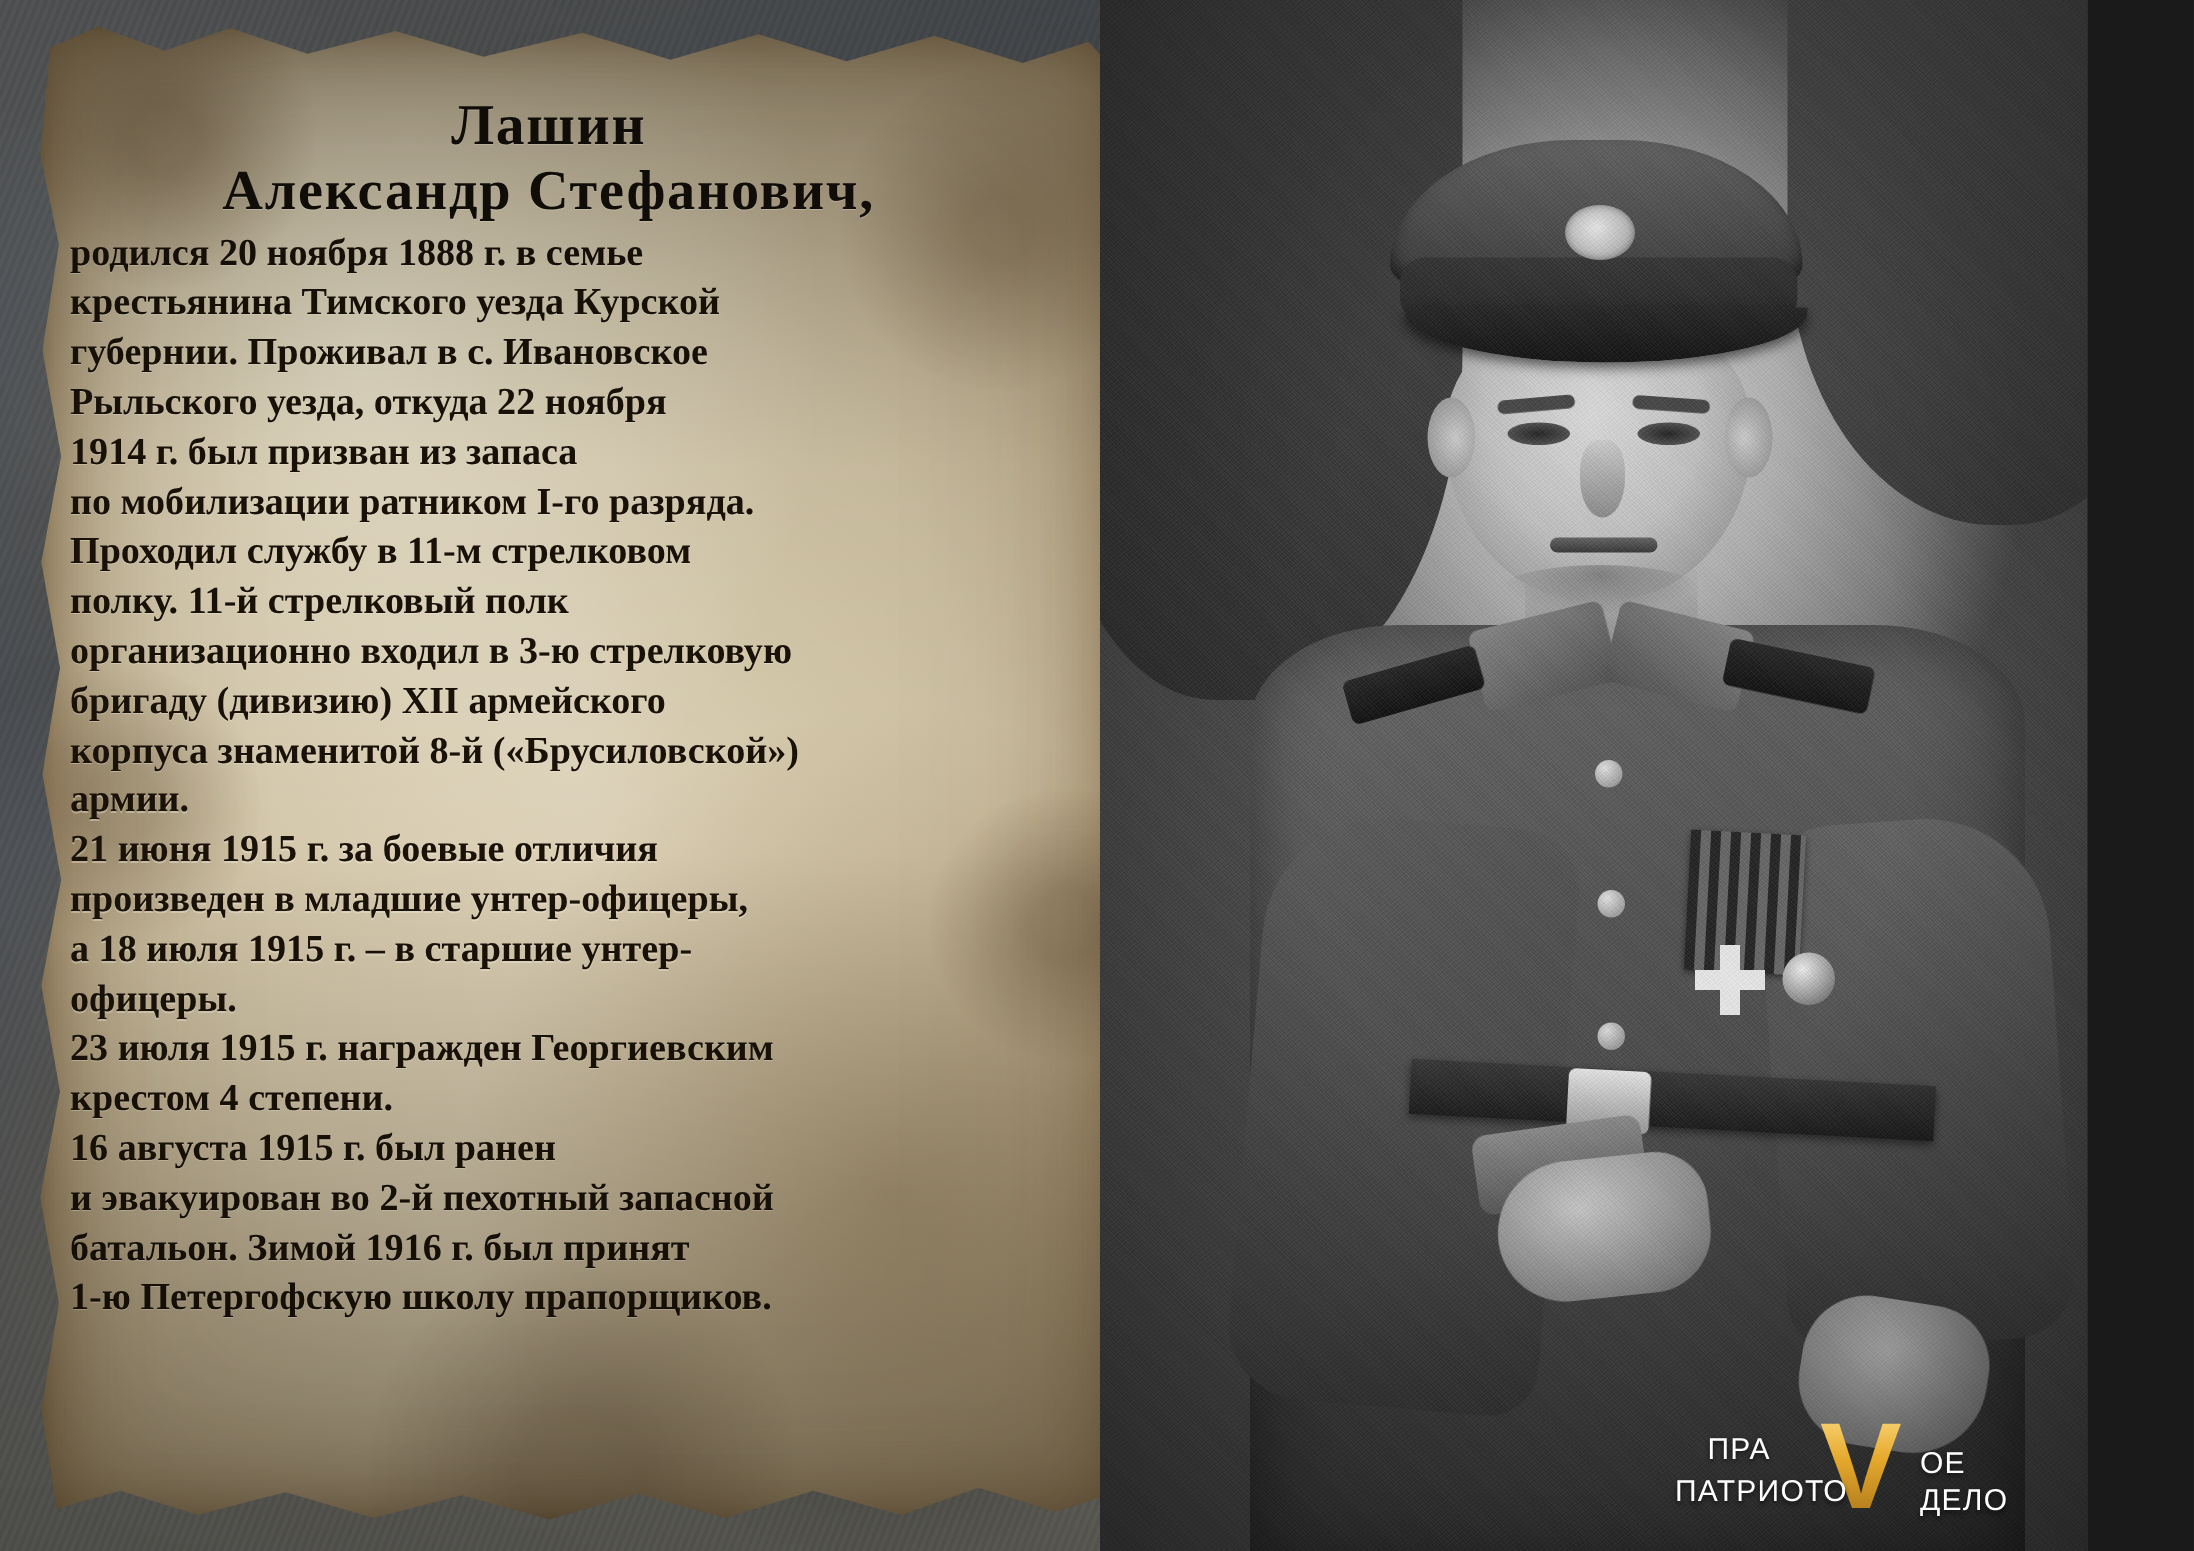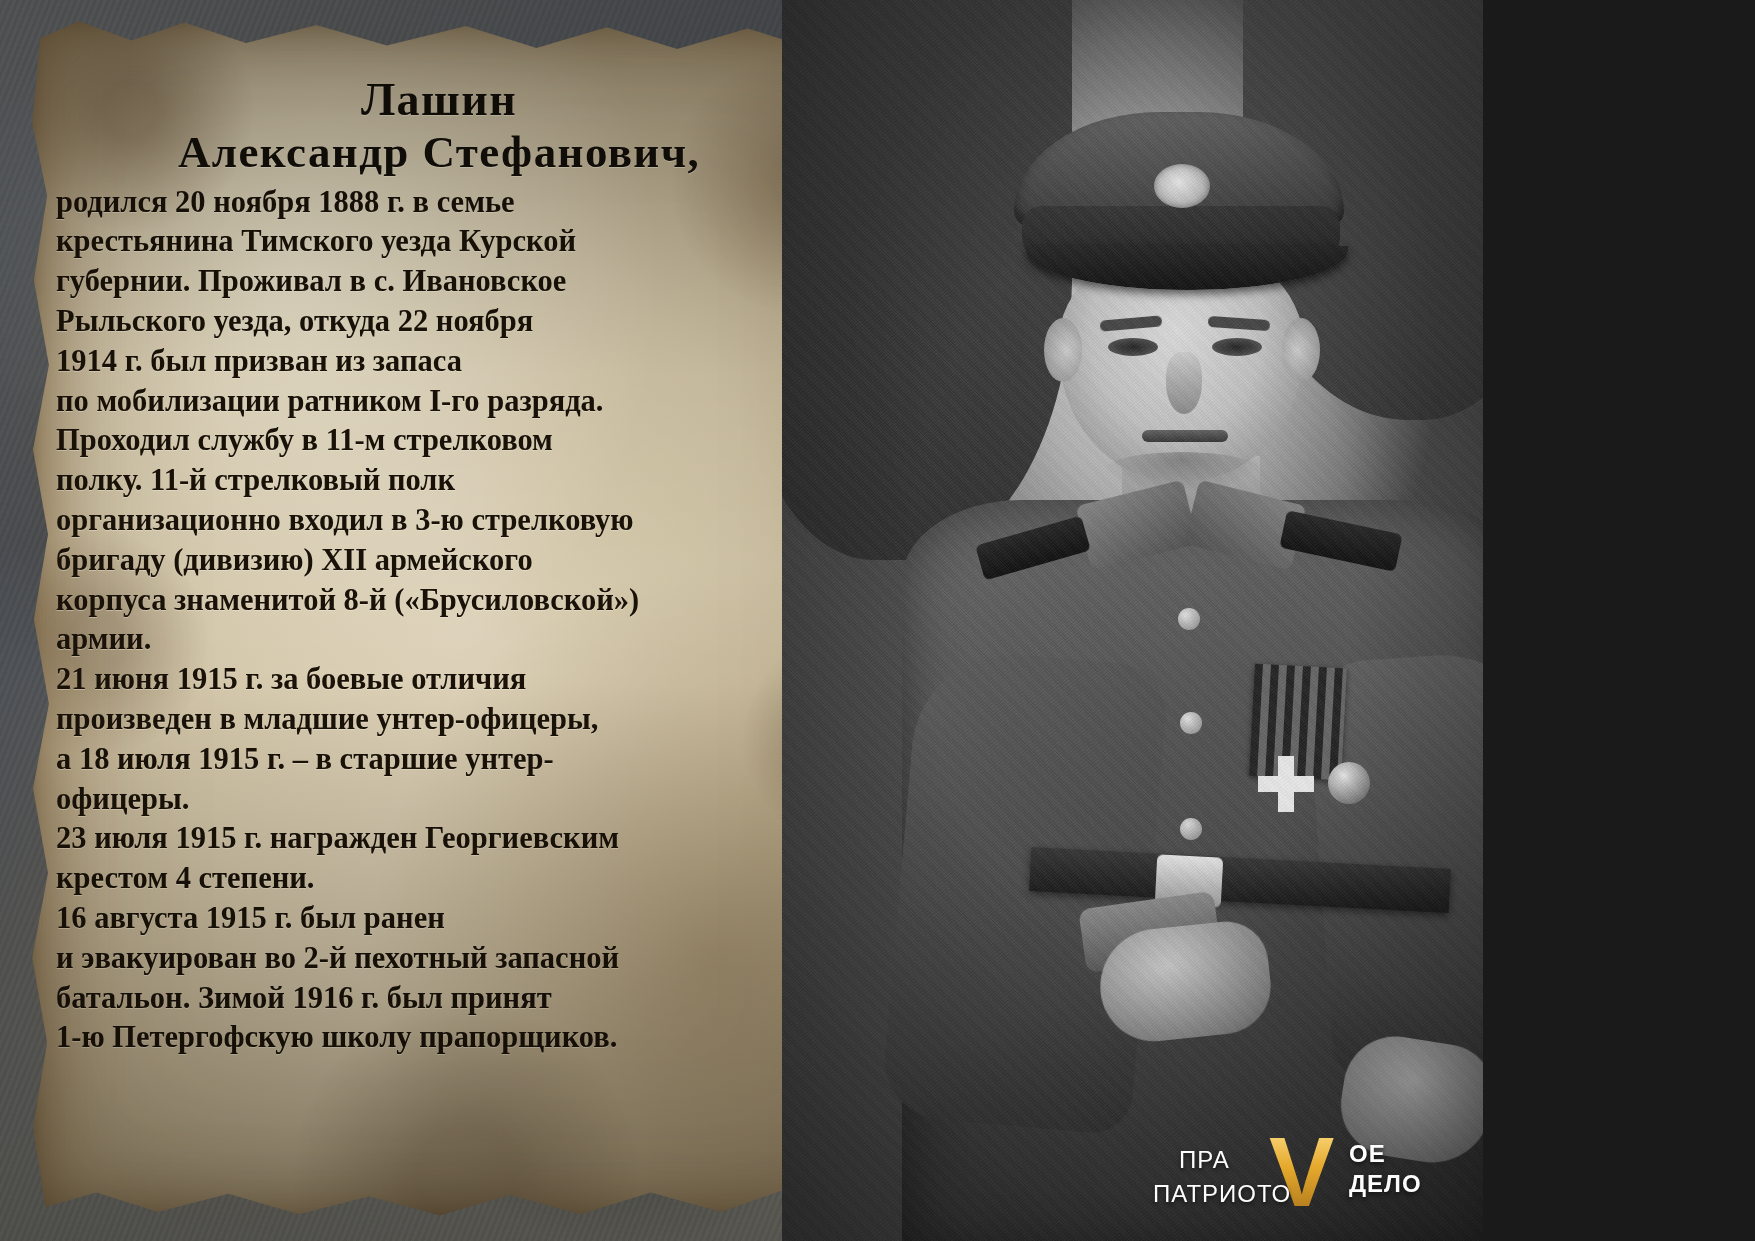--- a/index.html
+++ b/index.html
@@ -6,21 +6,21 @@
   html, body {
     margin: 0;
     padding: 0;
     background: #1a1a1a;
   }
   body {
     font-family: "Liberation Serif", serif;
   }
   .poster {
     position: relative;
-    width: 1483px;
+    width: 1670px;
     height: 1241px;
     overflow: hidden;
     background: #2b2b2b;
     display: flex;
   }
 
   
   .left-panel {
     position: relative;
     width: 925px;
@@ -471,18 +471,18 @@
       <div class="fig hand"></div>
       <div class="fig hand-2"></div>
 
       <div class="photo-grain"></div>
       <div class="photo-vignette"></div>
     </div>
 
     <div class="logo">
       <span class="logo-line-1">ПРА</span>
       <span class="logo-v">V</span>
-      <span class="logo-line-1" style="left:196px;top:16px;font-weight:bold;">ОЕ ДЕЛО</span>
+      <span class="logo-line-1" style="left:196px;top:33px;">ОЕ ДЕЛО</span>
       <span class="logo-line-2">ПАТРИОТО</span>
     </div>
   </div>
 
 </div>
 
 </body></html>

